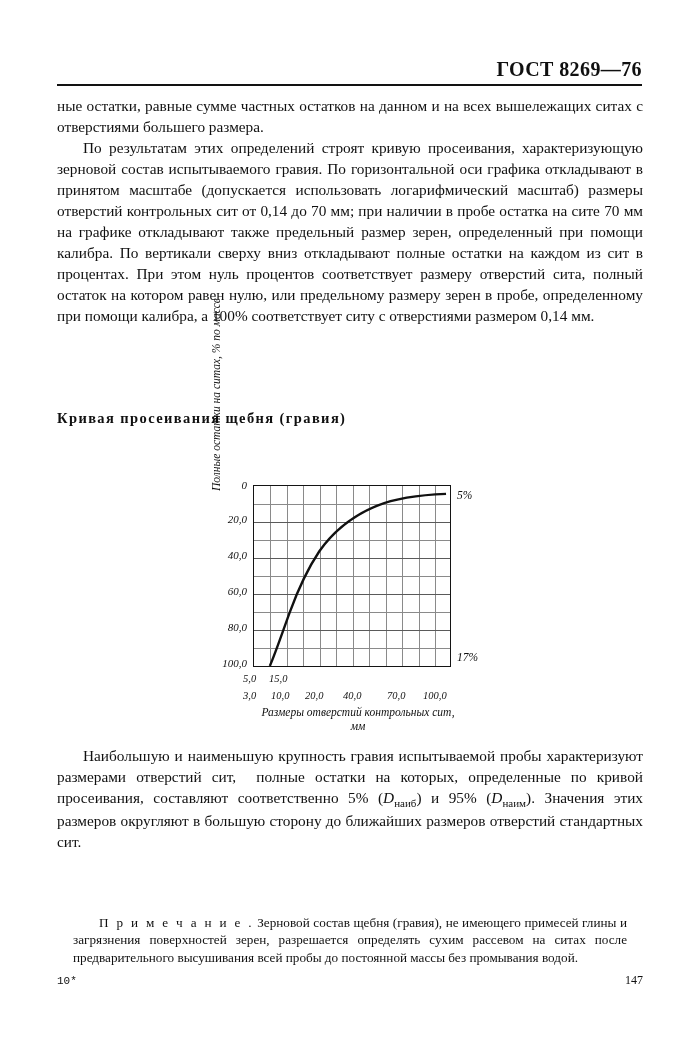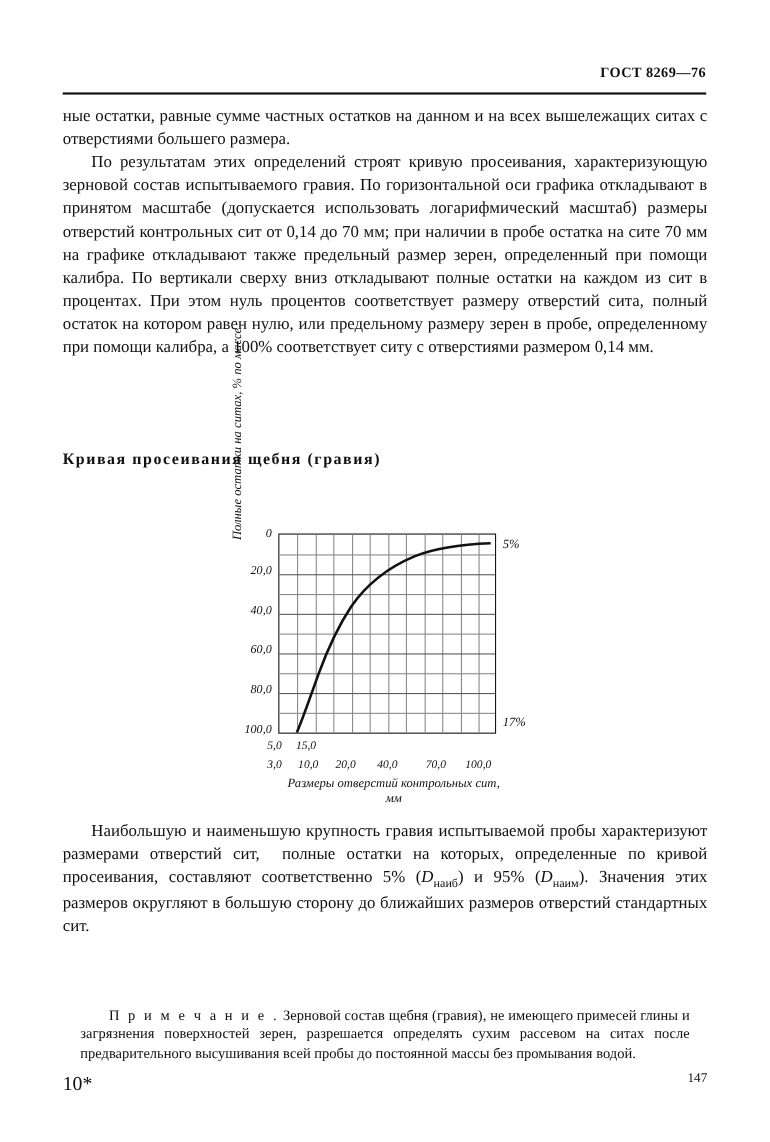--- a/index.html
+++ b/index.html
@@ -24,21 +24,21 @@
   
   .header {
     position: absolute;
     left: 0;
     top: 58px;
     width: 700px;
     text-align: right;
     padding-right: 58px;
     box-sizing: border-box;
     font-weight: bold;
-    font-size: 13px;
+    font-size: 20px;
     letter-spacing: 0.4px;
   }
   .header-rule {
     position: absolute;
     left: 57px;
     top: 84px;
     width: 585px;
     height: 2px;
     background: #121212;
   }
@@ -183,21 +183,22 @@
     font-size: 13.2px;
     line-height: 1.32;
     text-align: justify;
   }
   .note p { margin: 16px; text-indent: 26px; }
   .note .sp { letter-spacing: 2.2px; }
   .footer-left {
     position: absolute;
     left: 57px;
     top: 975px;
-    font-size: 18px;
+    font-size: 11px;
+    font-family: Liberation Mono, monospace;
   }
   .footer-right {
     position: absolute;
     right: 57px;
     top: 973px;
     font-size: 12px;
     font-weight: normal;
   }
   sub { font-size: 0.72em; }
 </style>

